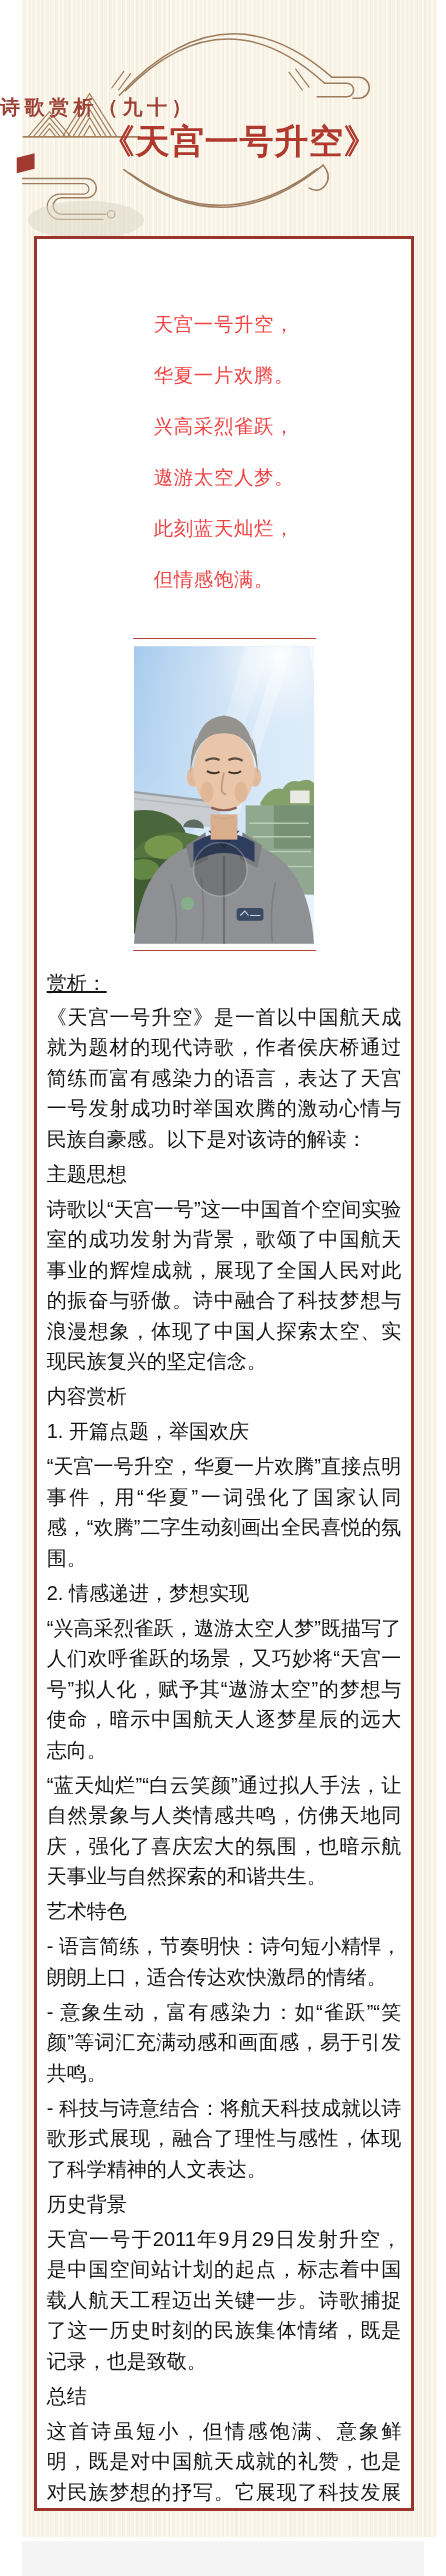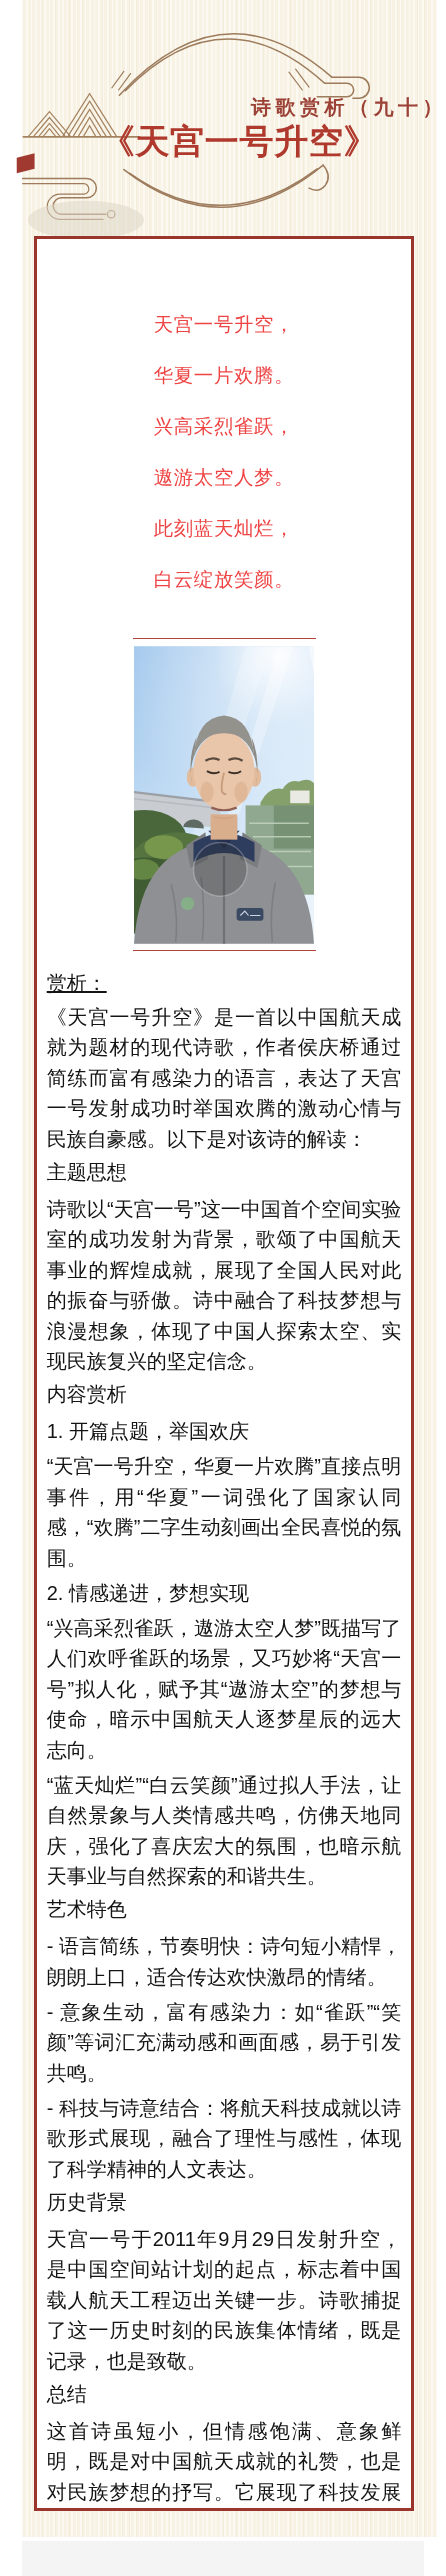--- a/index.html
+++ b/index.html
@@ -4,33 +4,33 @@
 <style>
   html,body{margin:0;padding:0;}
   body{font-family:"Liberation Sans", sans-serif; background:#ffffff;}
   .page{position:relative; width:447px; height:2576px; margin:0 auto; background:#ffffff; overflow:hidden;}
   .paper{position:absolute; left:22px; top:0; width:415px; height:2537px;
     background:
       repeating-linear-gradient(90deg, rgba(255,255,255,.55) 0 1.5px, rgba(255,255,255,0) 1.5px 4.5px),
       repeating-linear-gradient(90deg, rgba(234,226,205,.35) 0 0.7px, rgba(234,226,205,0) 0.7px 6.7px),
       #f7f2e3;}
   .decor{position:absolute; left:0; top:0; width:447px; height:238px; pointer-events:none;}
-  .series-title{position:absolute; left:0; top:94px; width:447px; text-align:right;
+  .series-title{position:absolute; left:0; top:94px; width:447px; text-align:left;
     font-size:20px; font-weight:700; letter-spacing:4.5px; color:#9c4136;}
   .main-title{position:absolute; left:16px; top:119px; width:447px; margin:0; text-align:center;
     font-size:34px; font-weight:800; letter-spacing:0.7px; color:#b0392e;}
   .card{position:absolute; left:34px; top:236px; width:380px; height:2275px; box-sizing:border-box;
     background:#ffffff; border:3px solid #9a352c; overflow:hidden;}
   .poem{margin:60px auto 0; width:-moz-max-content; width:max-content; font-size:19.4px; line-height:51px; color:#ef4444; letter-spacing:0.7px;}
   .photo-frame{width:183px; margin:33px auto 0; padding:0; border-top:1.5px solid #b2443a; border-bottom:1.5px solid #b2443a;}
   .photo-frame svg{display:block; margin:6.7px auto; width:180px; height:298px;}
   .analysis{margin:16.4px 9.7px 0; font-size:20px; line-height:30.5px; color:#141414; text-align:justify;}
   .analysis-label{margin:0 0 3.7px;text-decoration:underline;}
   .para{margin:0 0 4.5px;}
-  .sec-heading{margin:3.7px 0 4.5px;font-family:Liberation Mono, monospace;}
+  .sec-heading{margin:3.7px 0 4.5px;}
   .footer-strip{position:absolute; left:22px; top:2541px; width:402px; height:35px; background:#f4f4f5;}
 </style>
 </head>
 <body>
 
 <div class="page">
   <div class="paper"></div>
 
   <svg class="decor" viewBox="0 0 600 320" aria-hidden="true">
     <g fill="none" stroke="#9d7b5c" stroke-width="2" stroke-linecap="round">
@@ -75,21 +75,21 @@
   <div class="series-title">诗歌赏析（九十）</div>
   <h1 class="main-title">《天宫一号升空》</h1>
 
   <div class="card">
     <div class="poem">
         <div class="poem-line">天宫一号升空，</div>
         <div class="poem-line">华夏一片欢腾。</div>
         <div class="poem-line">兴高采烈雀跃，</div>
         <div class="poem-line">遨游太空人梦。</div>
         <div class="poem-line">此刻蓝天灿烂，</div>
-        <div class="poem-line">白云绽放笑颜。</div>
+        <div class="poem-line">但情感饱满。</div>
       </div>
 
     <figure class="photo-frame">
       <svg viewBox="0 0 242 400" role="img">
         <defs>
           <linearGradient id="sky" x1="0" y1="0" x2="0.6" y2="1">
             <stop offset="0" stop-color="#9fc6ec"></stop>
             <stop offset="0.65" stop-color="#cfe4f7"></stop>
             <stop offset="1" stop-color="#e9f3fb"></stop>
           </linearGradient>

